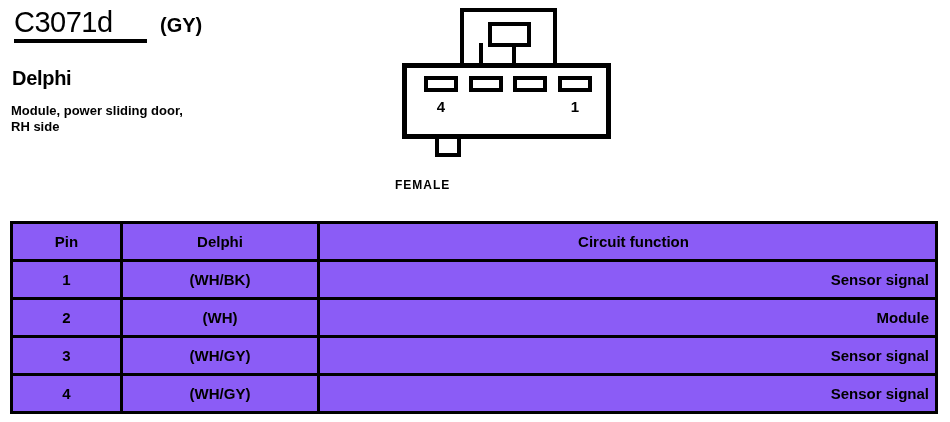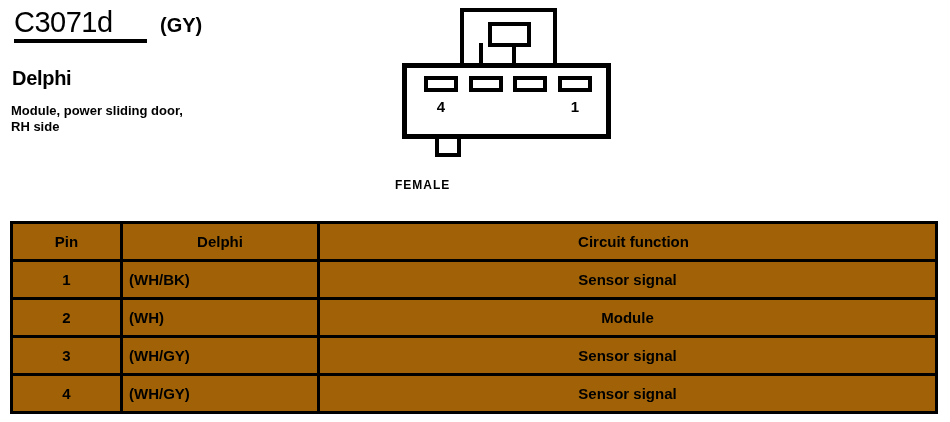--- a/index.html
+++ b/index.html
@@ -141,34 +141,34 @@
   }
 
   
   #pin-table {
     position: absolute;
     left: 10px;
     top: 221px;
     width: 928px;
     border-collapse: collapse;
     table-layout: fixed;
-    background: #a16207;
+    background: #8b5cf6;
   }
   #pin-table td, #pin-table th {
     border: 3px solid #000000;
     height: 35px;
     padding: 0 6px;
     font-size: 15px;
     font-weight: bold;
     vertical-align: middle;
   }
   #pin-table th { text-align: center; }
   .col-pin      { width: 95px;  text-align: center; }
-  .col-circuit  { width: 182px; }
-  .col-function { text-align: center; padding-left: 15px; }
+  .col-circuit  { width: 182px; text-align: center; }
+  .col-function { text-align: right; padding-left: 15px; }
 </style>
 </head>
 <body>
 
 <div id="connector-id">C3071d</div>
 <div id="connector-id-underline"></div>
 <div id="connector-color-code">(GY)</div>
 <div id="connector-brand">Delphi</div>
 <div id="connector-description">Module, power sliding door, RH side</div>
 

